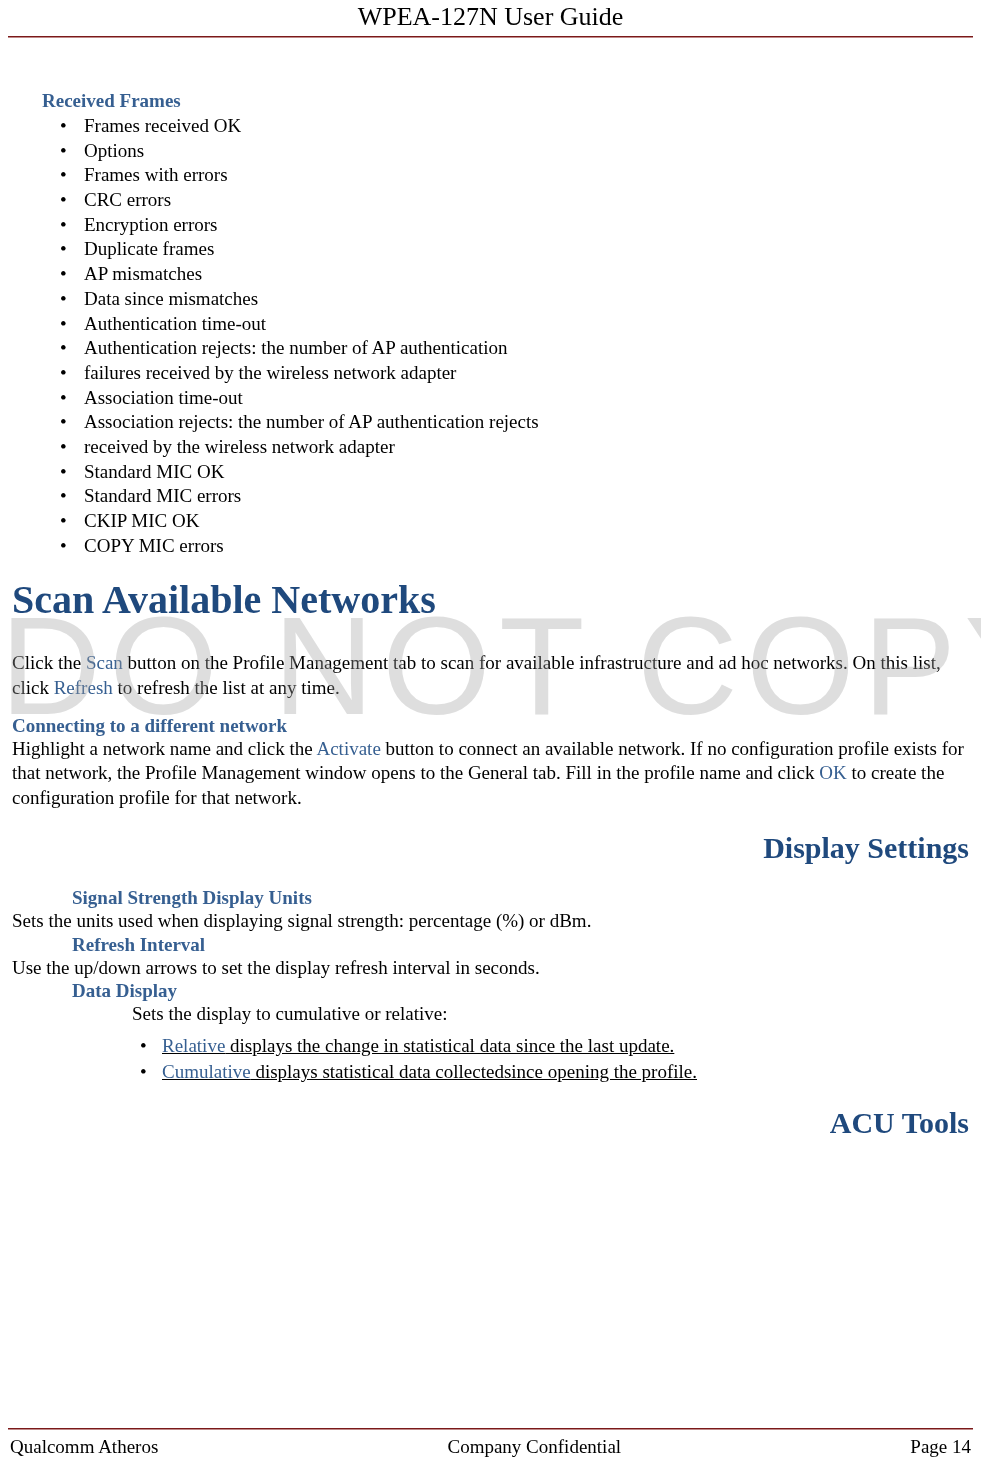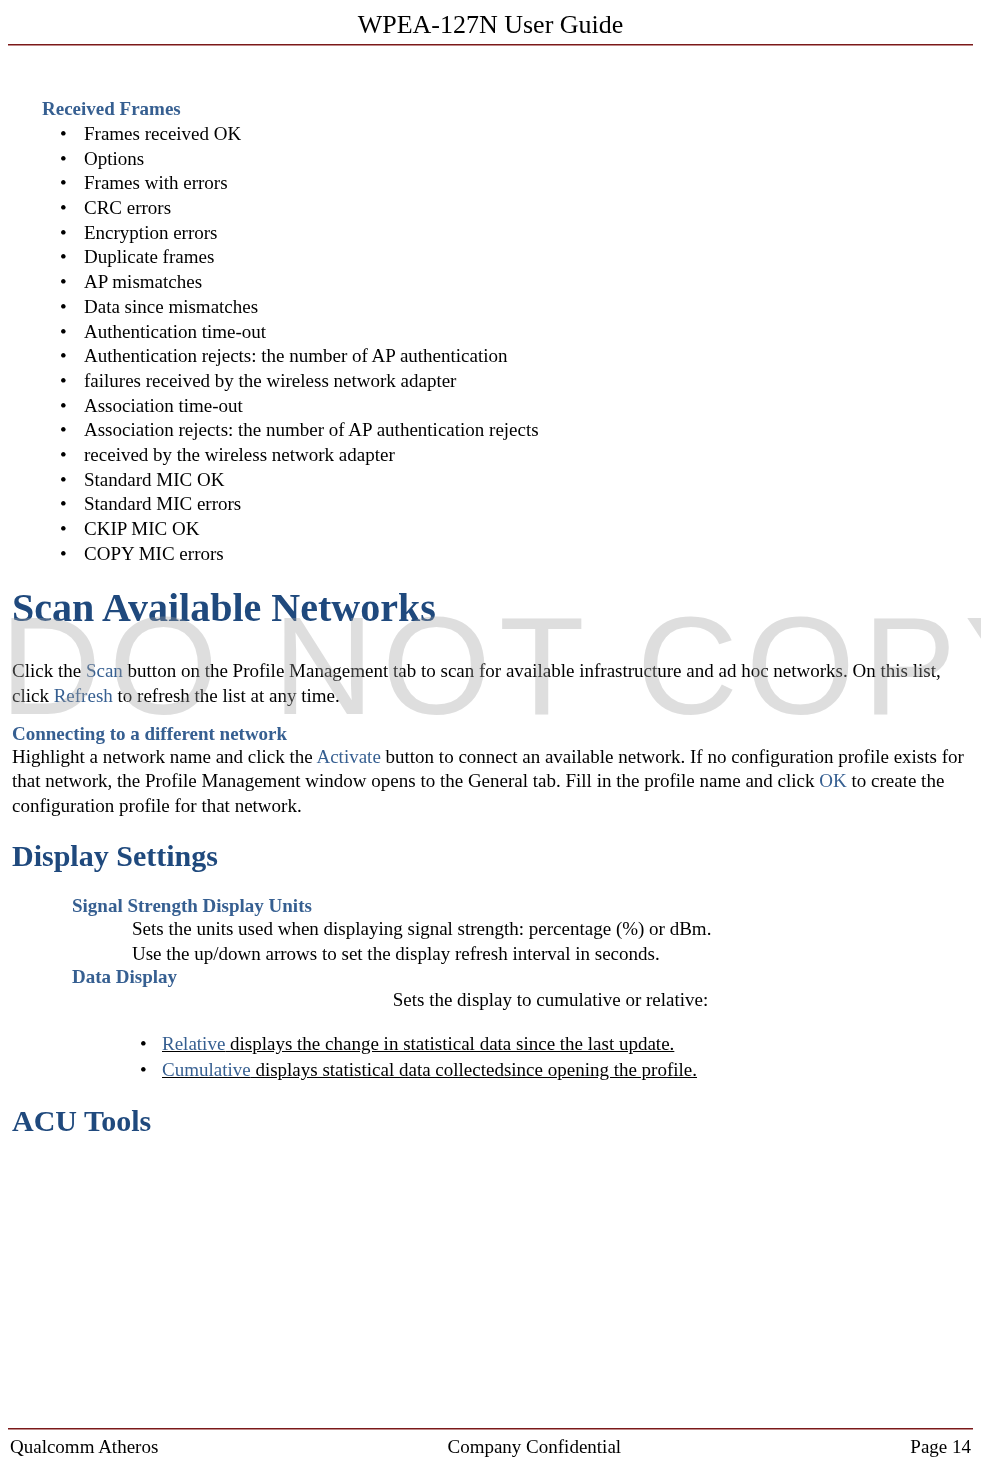--- a/index.html
+++ b/index.html
@@ -10,21 +10,21 @@
     font-family: "Palatino Linotype", "Book Antiqua", Palatino, serif;
     font-size: 19px;
     color: #000;
     background: #fff;
     position: relative;
   }
   .page {
     width: 981px;
     min-height: 1464px;
     position: relative;
-    padding: 8px 8px;
+    padding: 0 8px;
   }
   .header-title {
     text-align: center;
     font-size: 26px;
     padding-top: 2px;
     padding-bottom: 4px;
   }
   .red-rule {
     height: 2px;
     background: #7a1a1a;
@@ -75,20 +75,21 @@
     color: #1f497d;
     font-weight: bold;
     font-size: 40px;
     margin: 18px 0 28px 0;
   }
   .h2-blue {
     color: #1f497d;
     font-weight: bold;
     font-size: 30px;
     margin: 20px 0 22px 0;
+    text-align: right;
   }
   p.para {
     margin: 0 0 14px 0;
     line-height: 1.3;
   }
   .inline-link { color: #365f91; }
   .indent-block { margin-left: 60px; }
   ul.bullets-inner {
     list-style: none;
     margin: 0;
@@ -112,22 +113,22 @@
     width: 981px;
     text-align: center;
     font-family: Impact, "Arial Black", sans-serif;
     font-size: 140px;
     letter-spacing: 8px;
     color: rgba(160,160,160,0.35);
     pointer-events: none;
     user-select: none;
     white-space: nowrap;
   }
-  .desc-line { margin-left: 120px; line-height: 1.3; }
-  .desc-line-short { margin-left: 60px; line-height: 1.3; margin-bottom: 18px; text-align: center;}
+  .desc-line { line-height: 1.3; }
+  .desc-line-short { margin-left: 60px; line-height: 1.3; margin-bottom: 6px;}
 </style>
 </head>
 <body>
 
 <div class="page">
 
   <div class="header-title">WPEA-127N User Guide</div>
   <div class="red-rule"></div>
 
   <div class="watermark">DO NOT COPY</div>
@@ -168,20 +169,23 @@
     </p>
 
     <div class="h2-blue">Display Settings</div>
 
 
     <div class="indent-block">
       <div class="blue-sub">Signal Strength Display Units</div>
     </div>
     <div class="desc-line">Sets the units used when displaying signal strength: percentage (%) or dBm.</div>
 
+    <div class="indent-block">
+      <div class="blue-sub">Refresh Interval</div>
+    </div>
     <div class="desc-line">Use the up/down arrows to set the display refresh interval in seconds.</div>
 
     <div class="indent-block">
       <div class="blue-sub">Data Display</div>
       <div class="desc-line-short">Sets the display to cumulative or relative:</div>
       <div style="margin-left:60px">
         <ul class="bullets-inner">
           <li>
             <span class="inline-link">Relative</span><span> displays the change in statistical data since the last update.</span>
           </li>

